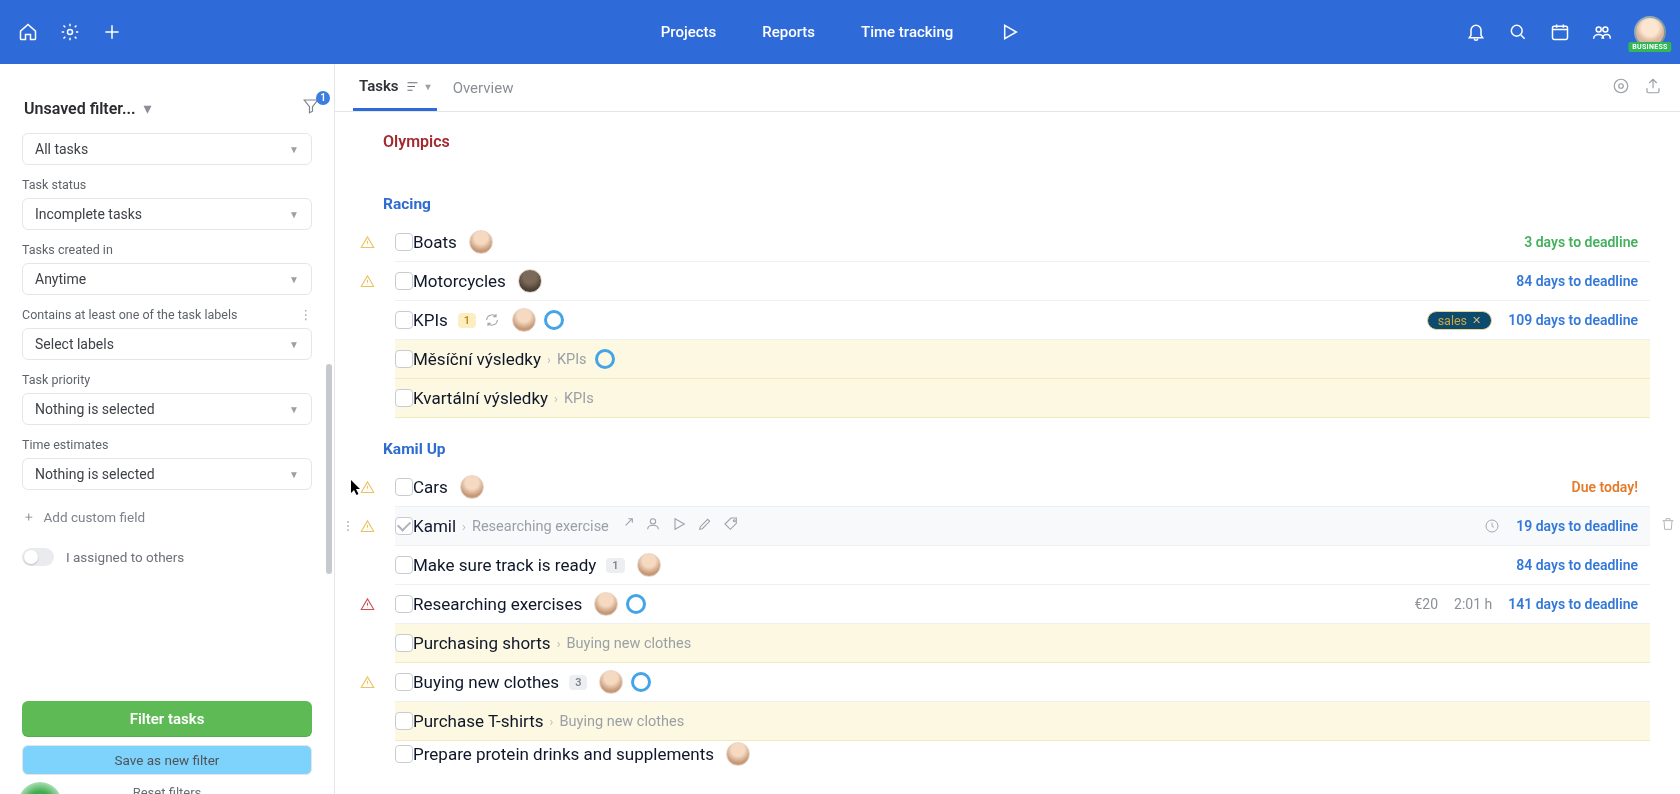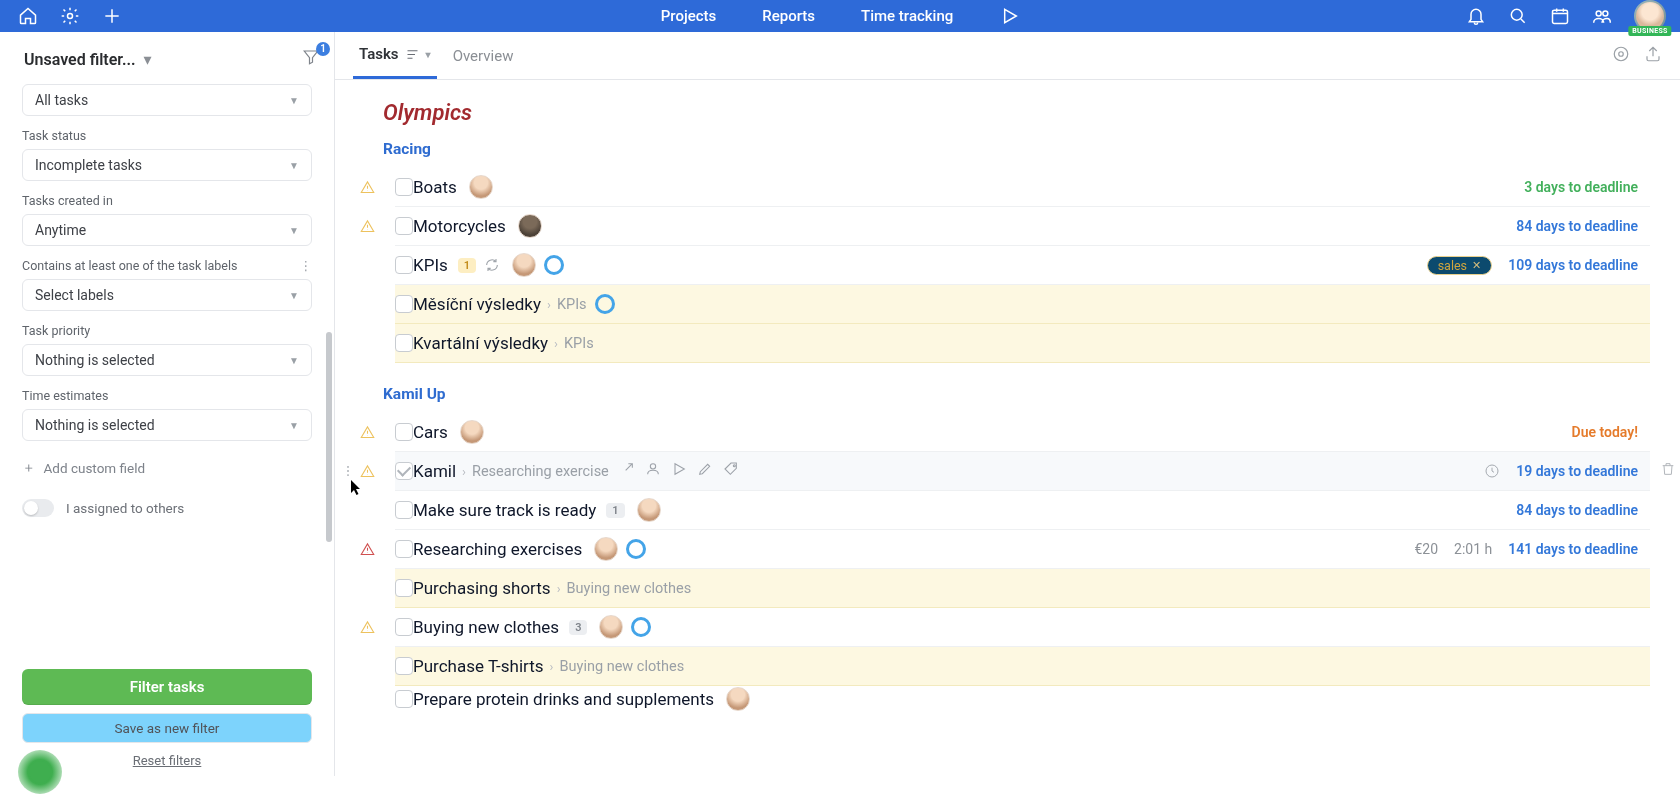--- a/index.html
+++ b/index.html
@@ -16,36 +16,36 @@
   --deadline-green:#43b05c;
   --warn-yellow:#edc25e;
   --warn-red:#d05050;
   --highlight:#fdf8e1;
   --highlight-border:#f3eabe;
 }
 *{box-sizing:border-box;font-family:-apple-system,BlinkMacSystemFont,"Segoe UI",Roboto,Helvetica,Arial,sans-serif;}
 html,body{margin:0;padding:0;width:1680px;height:794px;overflow:hidden;color:var(--text);background:#fff;}
 
 
-.topbar{height:32px;background:var(--blue);display:flex;align-items:center;color:#fff;position:relative;}
+.topbar{height:64px;background:var(--blue);display:flex;align-items:center;color:#fff;position:relative;}
 .topbar .left-icons{display:flex;align-items:center;gap:22px;padding-left:18px;}
 .topbar .center-nav{position:absolute;left:50%;transform:translateX(-50%);display:flex;align-items:center;gap:46px;font-size:15px;font-weight:500;}
 .topbar .right-icons{margin-left:auto;display:flex;align-items:center;gap:22px;padding-right:14px;}
 .top-icon{width:20px;height:20px;display:flex;align-items:center;justify-content:center;}
 .top-icon svg{width:20px;height:20px;stroke:#fff;fill:none;stroke-width:1.8;}
 .avatar-chip{width:32px;height:32px;border-radius:50%;background:linear-gradient(135deg,#9cb8be,#6f8c92);position:relative;display:flex;align-items:center;justify-content:center;overflow:visible;}
 .avatar-chip .face{width:28px;height:28px;border-radius:50%;background:radial-gradient(circle at 50% 35%,#fce6d2 35%,#dbb89d 60%);}
 .avatar-chip .badge{position:absolute;bottom:-4px;left:50%;transform:translateX(-50%);font-size:7px;font-weight:700;background:#32b657;color:#fff;padding:1px 4px;border-radius:2px;letter-spacing:.3px;white-space:nowrap;}
 
 
 .main{display:flex;height:calc(100% - 50px);}
 
 
 .sidebar{width:var(--sidebar-width);border-right:1px solid var(--border);display:flex;flex-direction:column;position:relative;}
-.sidebar-header{display:flex;align-items:center;padding:16px 14px 10px 24px;gap:8px;}
+.sidebar-header{display:flex;align-items:center;padding:33px 14px 10px 24px;gap:8px;}
 .sidebar-header .title{font-size:16px;font-weight:600;color:#2a2c2f;}
 .sidebar-header .chevron{color:#8b8f95;}
 .sidebar-header .funnel-wrap{margin-left:auto;position:relative;}
 .funnel-wrap svg{width:18px;height:18px;stroke:#7f848b;fill:none;stroke-width:1.6;}
 .funnel-badge{position:absolute;top:-6px;right:-10px;background:#3c7ee0;color:#fff;font-size:10px;font-weight:600;border-radius:50px;padding:0 4px;min-width:14px;text-align:center;line-height:14px;}
 .filters{flex:1;overflow:auto;padding:0 22px 10px;}
 .field-label{font-size:12.5px;color:#5f646b;margin-top:12px;margin-bottom:6px;display:flex;align-items:center;justify-content:space-between;}
 .field-label .menu-dots{color:#9ea3a9;}
 .select{border:1px solid var(--border);border-radius:6px;height:32px;display:flex;align-items:center;padding:0 12px;font-size:14px;color:#3e4147;justify-content:space-between;background:#fff;}
 .select .caret{color:#9aa0a6;font-size:10px;}
@@ -64,21 +64,21 @@
 
 
 .content{flex:1;display:flex;flex-direction:column;overflow:hidden;}
 .tabs-row{height:48px;display:flex;align-items:center;padding:0 18px;border-bottom:1px solid var(--border);gap:10px;}
 .tab{display:flex;align-items:center;gap:6px;font-size:15px;color:#8b8f95;padding:16px 6px;height:100%;}
 .tab.active{color:#2f3237;font-weight:600;border-bottom:3px solid var(--blue);}
 .tab-icons-right{margin-left:auto;display:flex;gap:14px;color:#9aa0a6;}
 .tab-icons-right svg{width:18px;height:18px;stroke:#9aa0a6;fill:none;stroke-width:1.6;}
 
 .scroll-area{flex:1;overflow:auto;padding:20px 30px 30px 60px;}
-.page-title{font-size:22px;font-weight:600;color:var(--red-heading);margin-left:-12px;margin-bottom:15px;font-style:italic;}
+.page-title{font-size:16px;font-weight:600;color:var(--red-heading);margin-left:-12px;margin-bottom:44px;}
 .section-title{font-size:15.5px;font-weight:700;color:var(--link-blue);margin-bottom:10px;margin-left:-12px;}
 .task-row{display:flex;align-items:center;height:39px;border-bottom:1px solid #eef0f2;position:relative;padding-right:12px;}
 .task-row.sub{background:var(--highlight);border-bottom:1px solid var(--highlight-border);}
 .task-row.hover{background:#f7f9fb;}
 .warn{position:absolute;left:-36px;width:16px;height:16px;display:flex;align-items:center;justify-content:center;}
 .warn svg{width:15px;height:15px;fill:none;stroke-width:1.7;}
 .warn.yellow svg{stroke:var(--warn-yellow);}
 .warn.red svg{stroke:var(--warn-red);}
 .more-col{position:absolute;left:-54px;width:14px;height:20px;display:flex;align-items:center;justify-content:center;}
 .more-col svg{width:14px;height:14px;fill:#a7acb2;}

